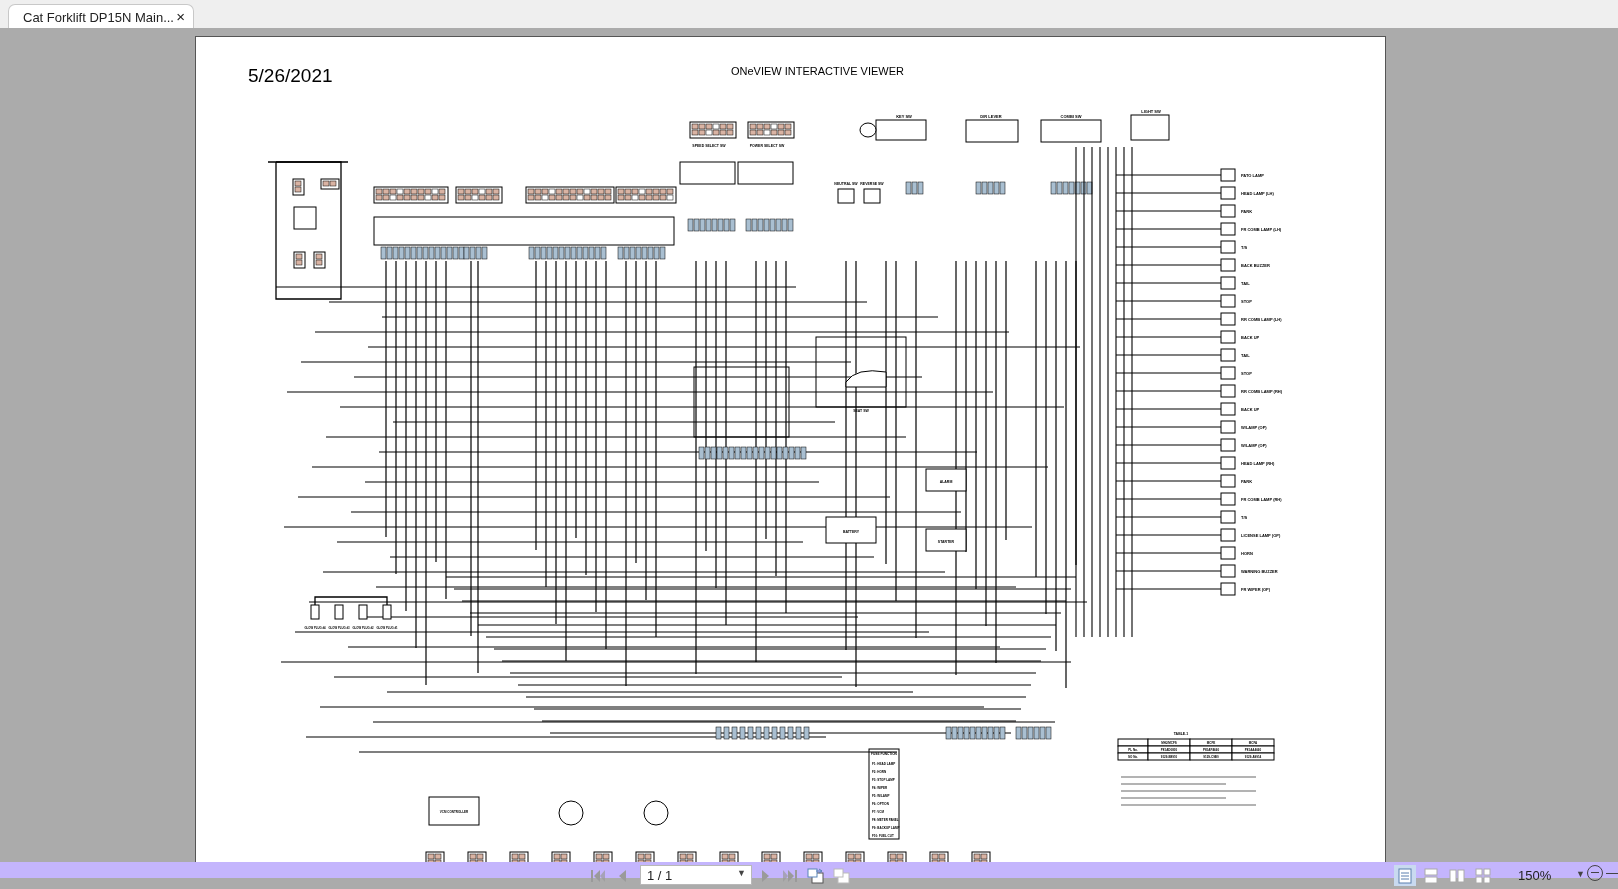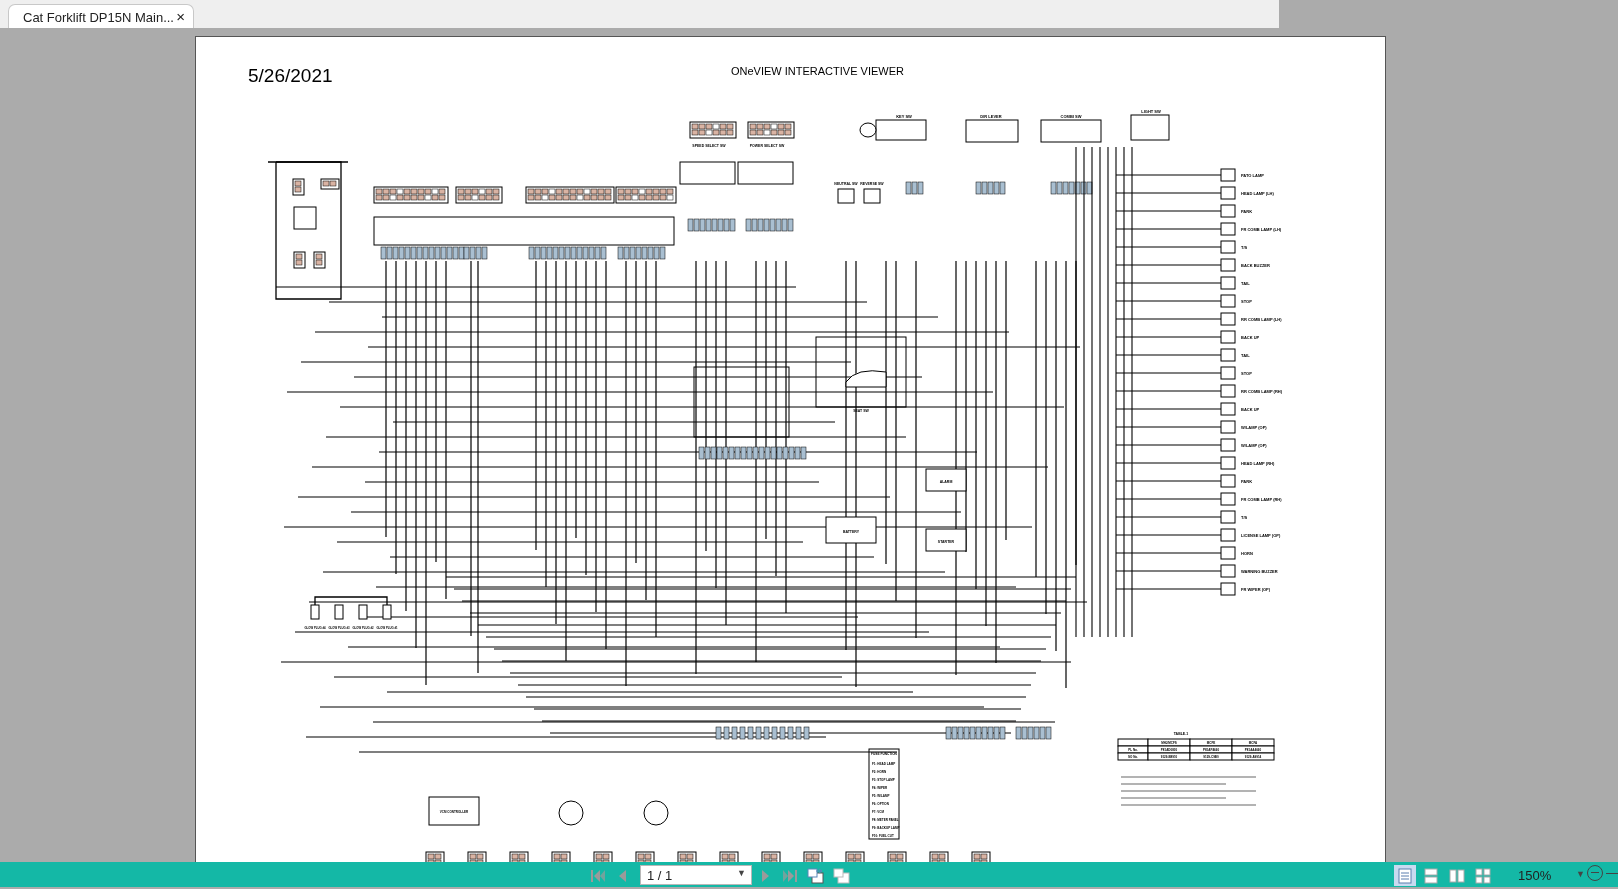--- a/index.html
+++ b/index.html
@@ -1,26 +1,26 @@
 <!DOCTYPE html>
 <html><head>
 <meta charset="utf-8">
 <style>
   html,body{margin:0;padding:0;}
   body{width:1618px;height:889px;overflow:hidden;background:#ababab;font-family:"Liberation Sans",sans-serif;position:relative;}
-  .tabbar{position:absolute;left:0;top:0;width:1279px;height:28px;background:#efefef;border-bottom:1px solid #d0d0d0;}
+  .tabbar{position:absolute;left:0;top:0;width:1618px;height:28px;background:#efefef;border-bottom:1px solid #d0d0d0;}
   .tab{position:absolute;left:8px;top:4px;width:186px;height:24px;background:#fff;border:1px solid #c8c8c8;border-bottom:none;border-radius:7px 7px 0 0;box-sizing:border-box;}
   .tab-title{position:absolute;left:14px;top:5px;font-size:13px;color:#222;white-space:nowrap;}
   .tab-close{position:absolute;right:8px;top:3px;font-size:15px;color:#222;cursor:pointer;}
   .viewer{position:absolute;left:0;top:28px;width:1618px;height:834px;background:#ababab;overflow:hidden;}
   .page{position:absolute;left:195px;top:8px;width:1189px;height:860px;background:#fff;border-left:1px solid #555;border-top:1px solid #555;border-right:1px solid #555;}
   .page-date{position:absolute;left:52px;top:28px;font-size:19px;color:#000;}
   .page-header{position:absolute;left:535px;top:28px;font-size:11px;color:#000;}
   .diagram{position:absolute;left:0;top:0;}
-  .toolbar{position:absolute;left:0;top:862px;width:1618px;height:25px;background:#14b8a6;}
+  .toolbar{position:absolute;left:0;top:862px;width:1618px;height:16px;background:#c4b5fd;}
   .tb-btn{position:absolute;top:4px;width:20px;height:20px;display:flex;align-items:center;justify-content:center;color:#9a9a9a;font-size:14px;cursor:pointer;}
   .page-box{position:absolute;left:640px;top:3px;width:112px;height:20px;background:#fff;border:1px solid #b8b8b8;box-sizing:border-box;font-size:13px;color:#222;}
   .page-box span{position:absolute;left:6px;top:2px;}
   .page-box .dd{left:auto;right:5px;top:2px;font-size:9px;color:#444;}
   .zoom-val{position:absolute;left:1518px;top:6px;font-size:13px;color:#222;}
   .zoom-dd{position:absolute;left:1576px;top:7px;font-size:9px;color:#444;}
   .zoom-out{position:absolute;left:1587px;top:3px;width:16px;height:16px;border:1px solid #444;border-radius:50%;box-sizing:border-box;}
   .zoom-out::after{content:"";position:absolute;left:3px;top:6px;width:8px;height:1px;background:#444;}
   .zoom-line{position:absolute;left:1606px;top:11px;width:12px;height:1px;background:#444;}
   .view-btn{position:absolute;top:3px;width:22px;height:21px;display:flex;align-items:center;justify-content:center;}

